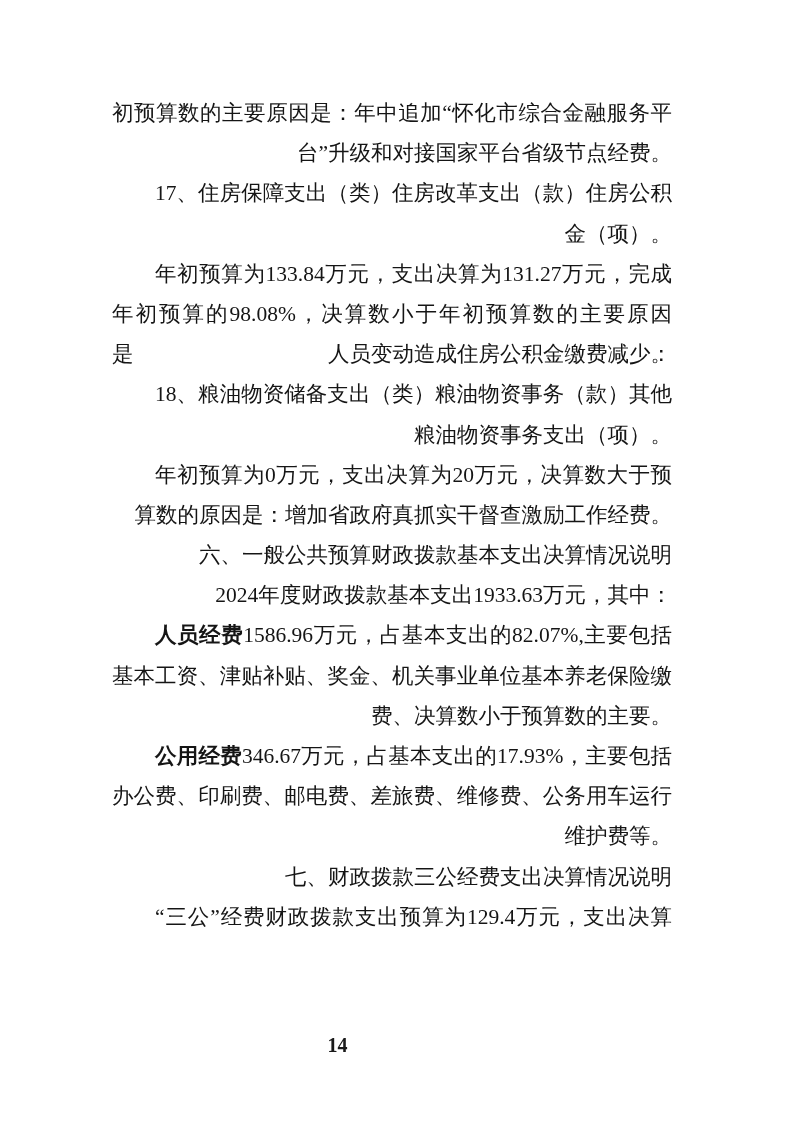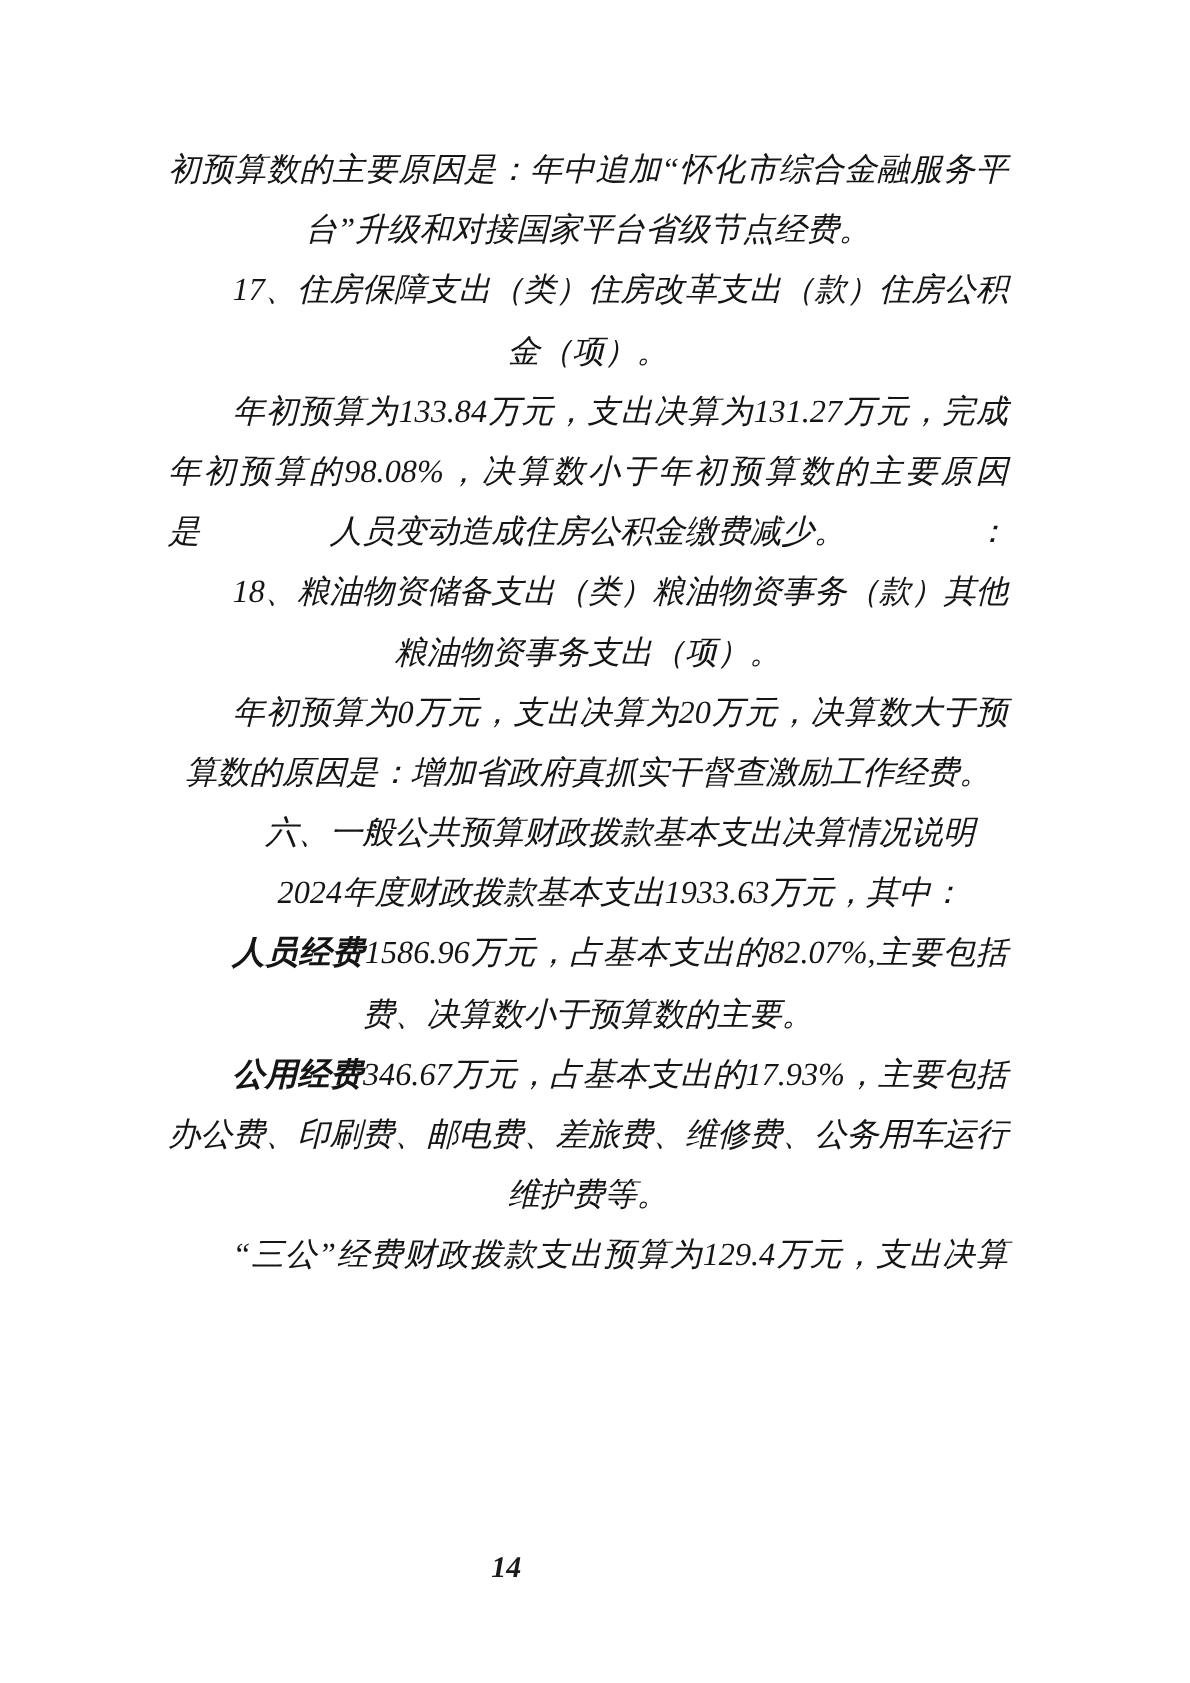--- a/index.html
+++ b/index.html
@@ -12,34 +12,33 @@
     background: #ffffff;
     position: relative;
     overflow: hidden;
     font-family: "Liberation Serif", "DejaVu Serif", serif;
     color: #151515;
   }
   .page {
     position: absolute;
     inset: 0;
     background: #ffffff;
-    font-style: italic;
   }
   .content {
     position: absolute;
     left: 112px;
     top: 93px;
     width: 560px;
   }
   .line {
     height: 40.2px;
     line-height: 40.2px;
     font-size: 21.5px;
     white-space: normal;
-    text-align: center;
+    text-align: right;
     letter-spacing: 0;
   }
   .line.justify {
     text-align: justify;
     text-align-last: justify;
   }
   .line.indent {
     padding-left: 43px;
   }
   .line.bold,
@@ -71,20 +70,22 @@
       <div class="line indent justify">年初预算为133.84万元，支出决算为131.27万元，完成</div>
       <div class="line justify">年初预算的98.08%，决算数小于年初预算数的主要原因是：</div>
       <div class="line">人员变动造成住房公积金缴费减少。</div>
       <div class="line indent justify">18、粮油物资储备支出（类）粮油物资事务（款）其他</div>
       <div class="line">粮油物资事务支出（项）。</div>
       <div class="line indent justify">年初预算为0万元，支出决算为20万元，决算数大于预</div>
       <div class="line">算数的原因是：增加省政府真抓实干督查激励工作经费。</div>
       <div class="line indent">六、一般公共预算财政拨款基本支出决算情况说明</div>
       <div class="line indent">2024年度财政拨款基本支出1933.63万元，其中：</div>
       <div class="line indent justify"><span class="bold">人员经费</span><span>1586.96万元，占基本支出的82.07%,主要包括</span></div>
+      <div class="line justify">基本工资、津贴补贴、奖金、机关事业单位基本养老保险缴</div>
       <div class="line">费、决算数小于预算数的主要。</div>
       <div class="line indent justify"><span class="bold">公用经费</span><span>346.67万元，占基本支出的17.93%，主要包括</span></div>
       <div class="line justify">办公费、印刷费、邮电费、差旅费、维修费、公务用车运行</div>
       <div class="line">维护费等。</div>
+      <div class="line indent">七、财政拨款三公经费支出决算情况说明</div>
       <div class="line indent justify">“三公”经费财政拨款支出预算为129.4万元，支出决算</div>
     </div>
   <div class="page-number">14</div>
 </div>
 
 </body></html>

